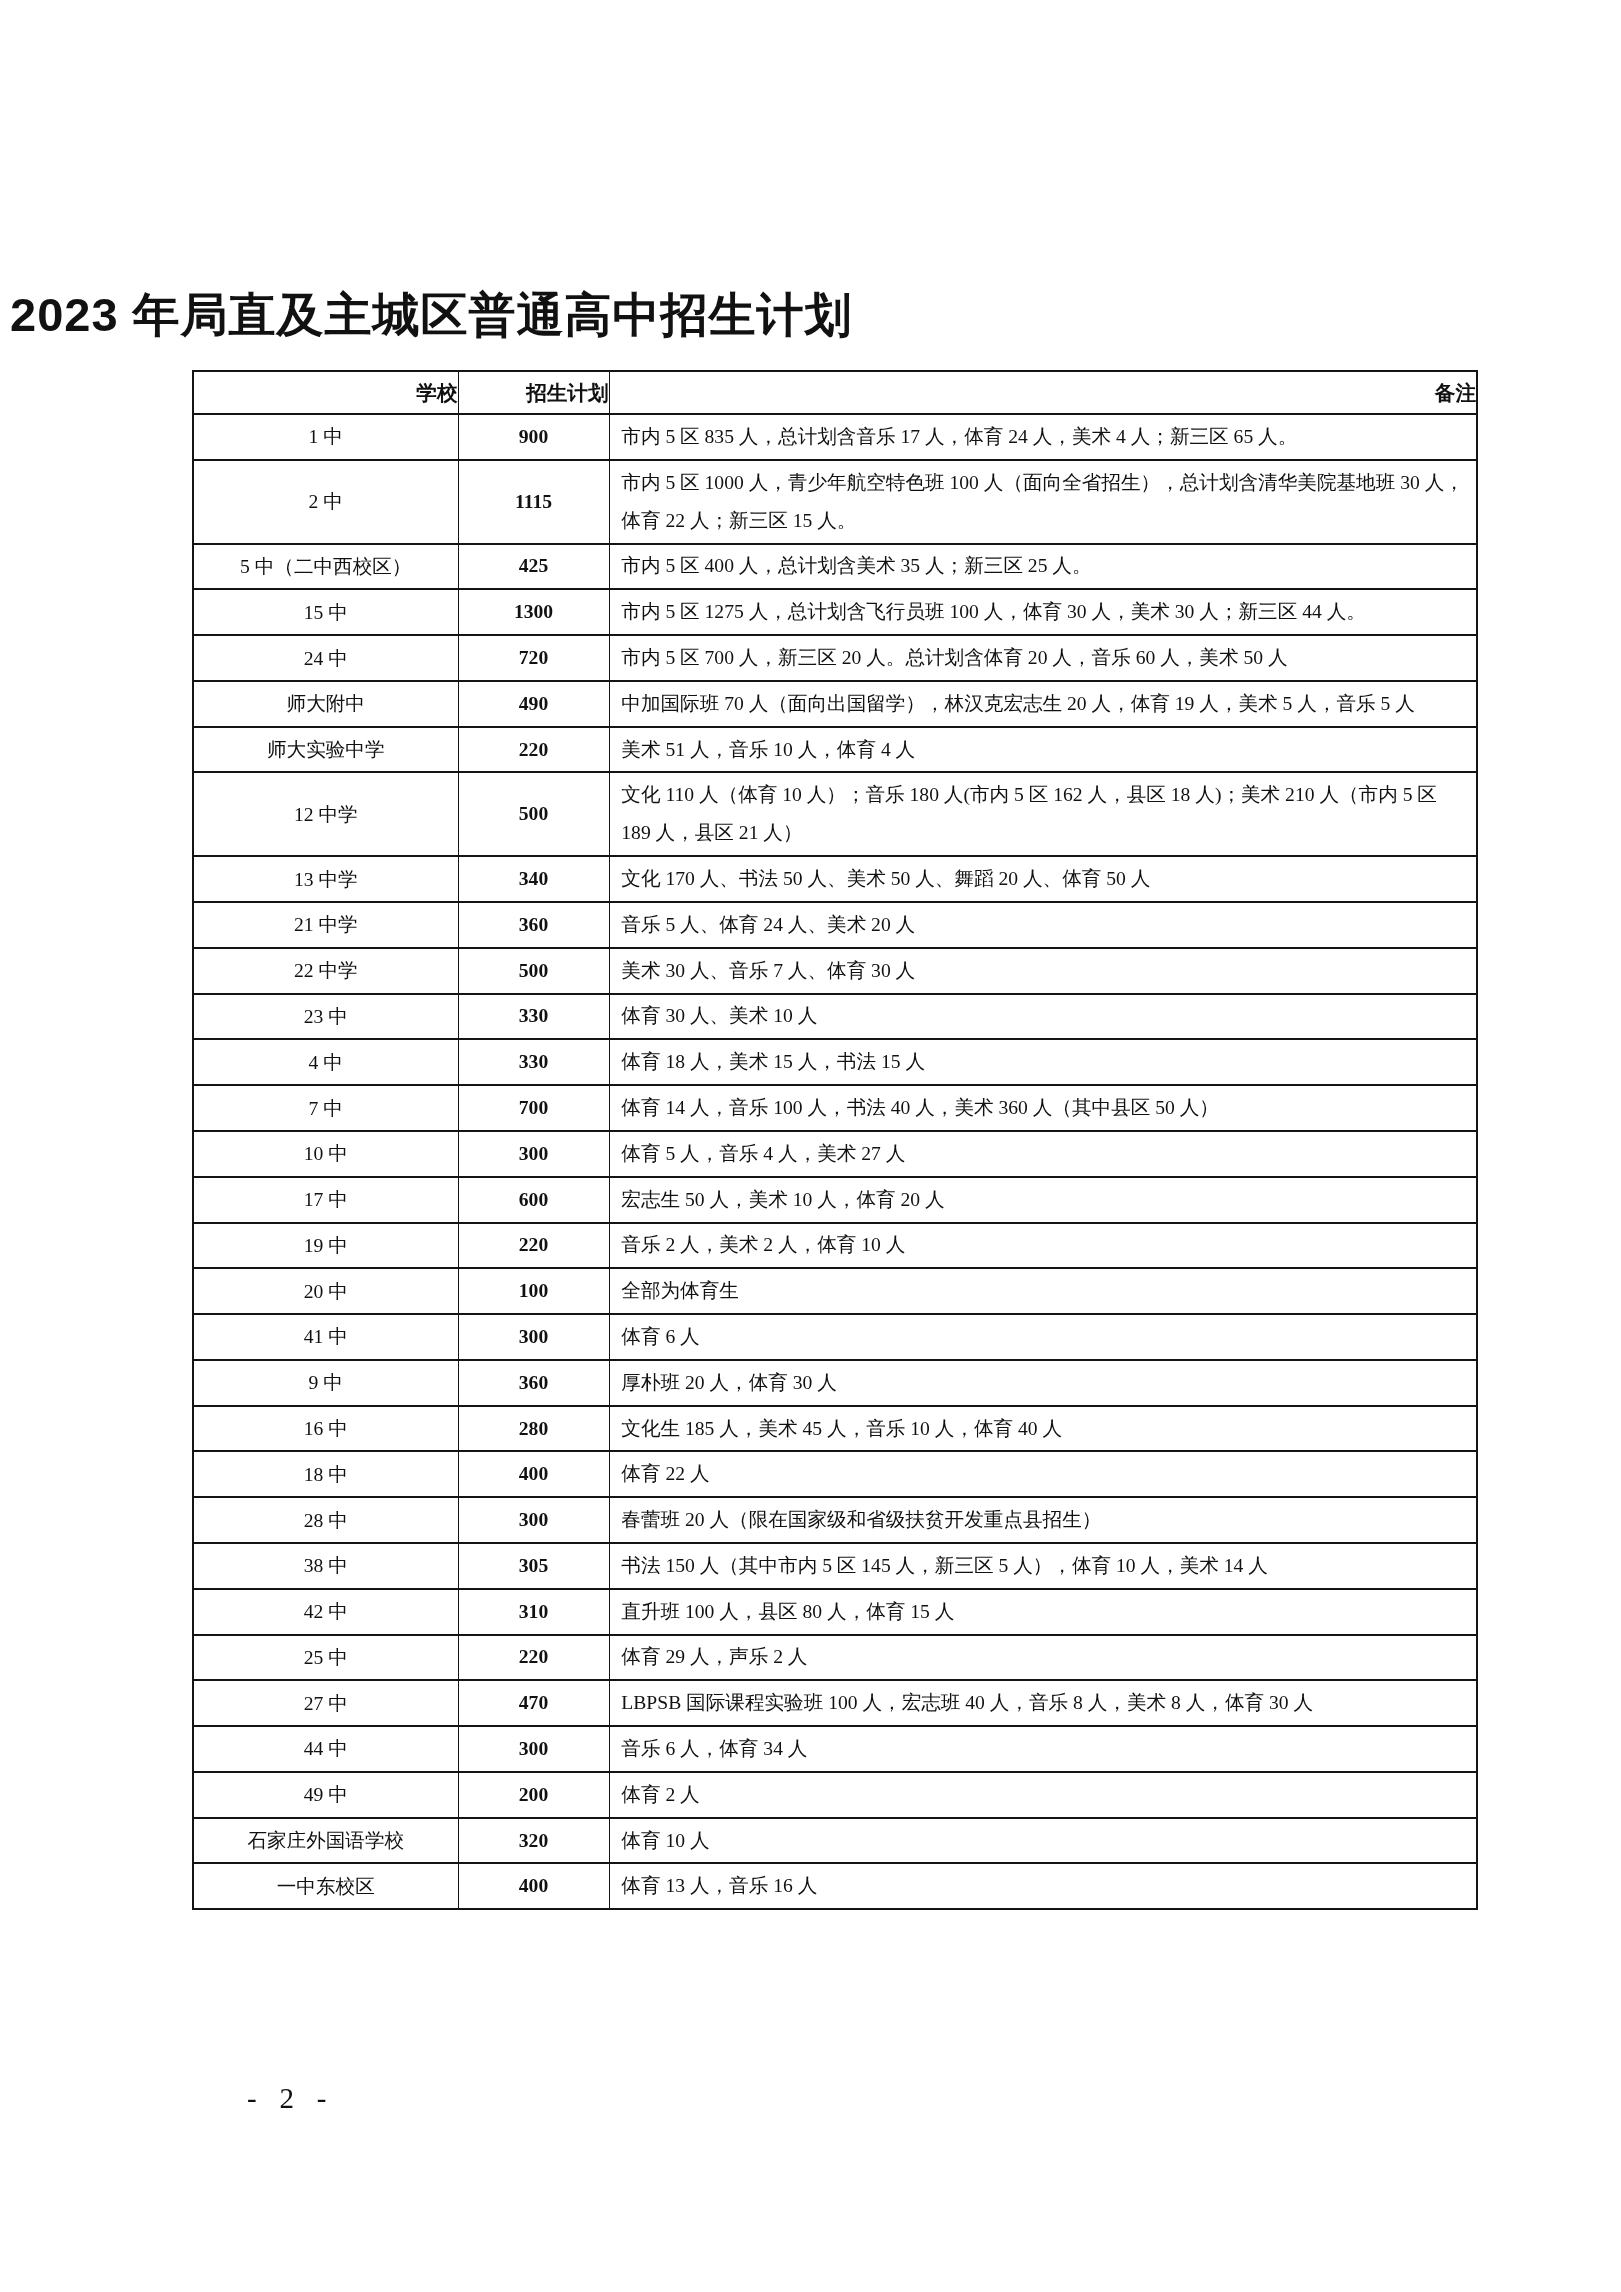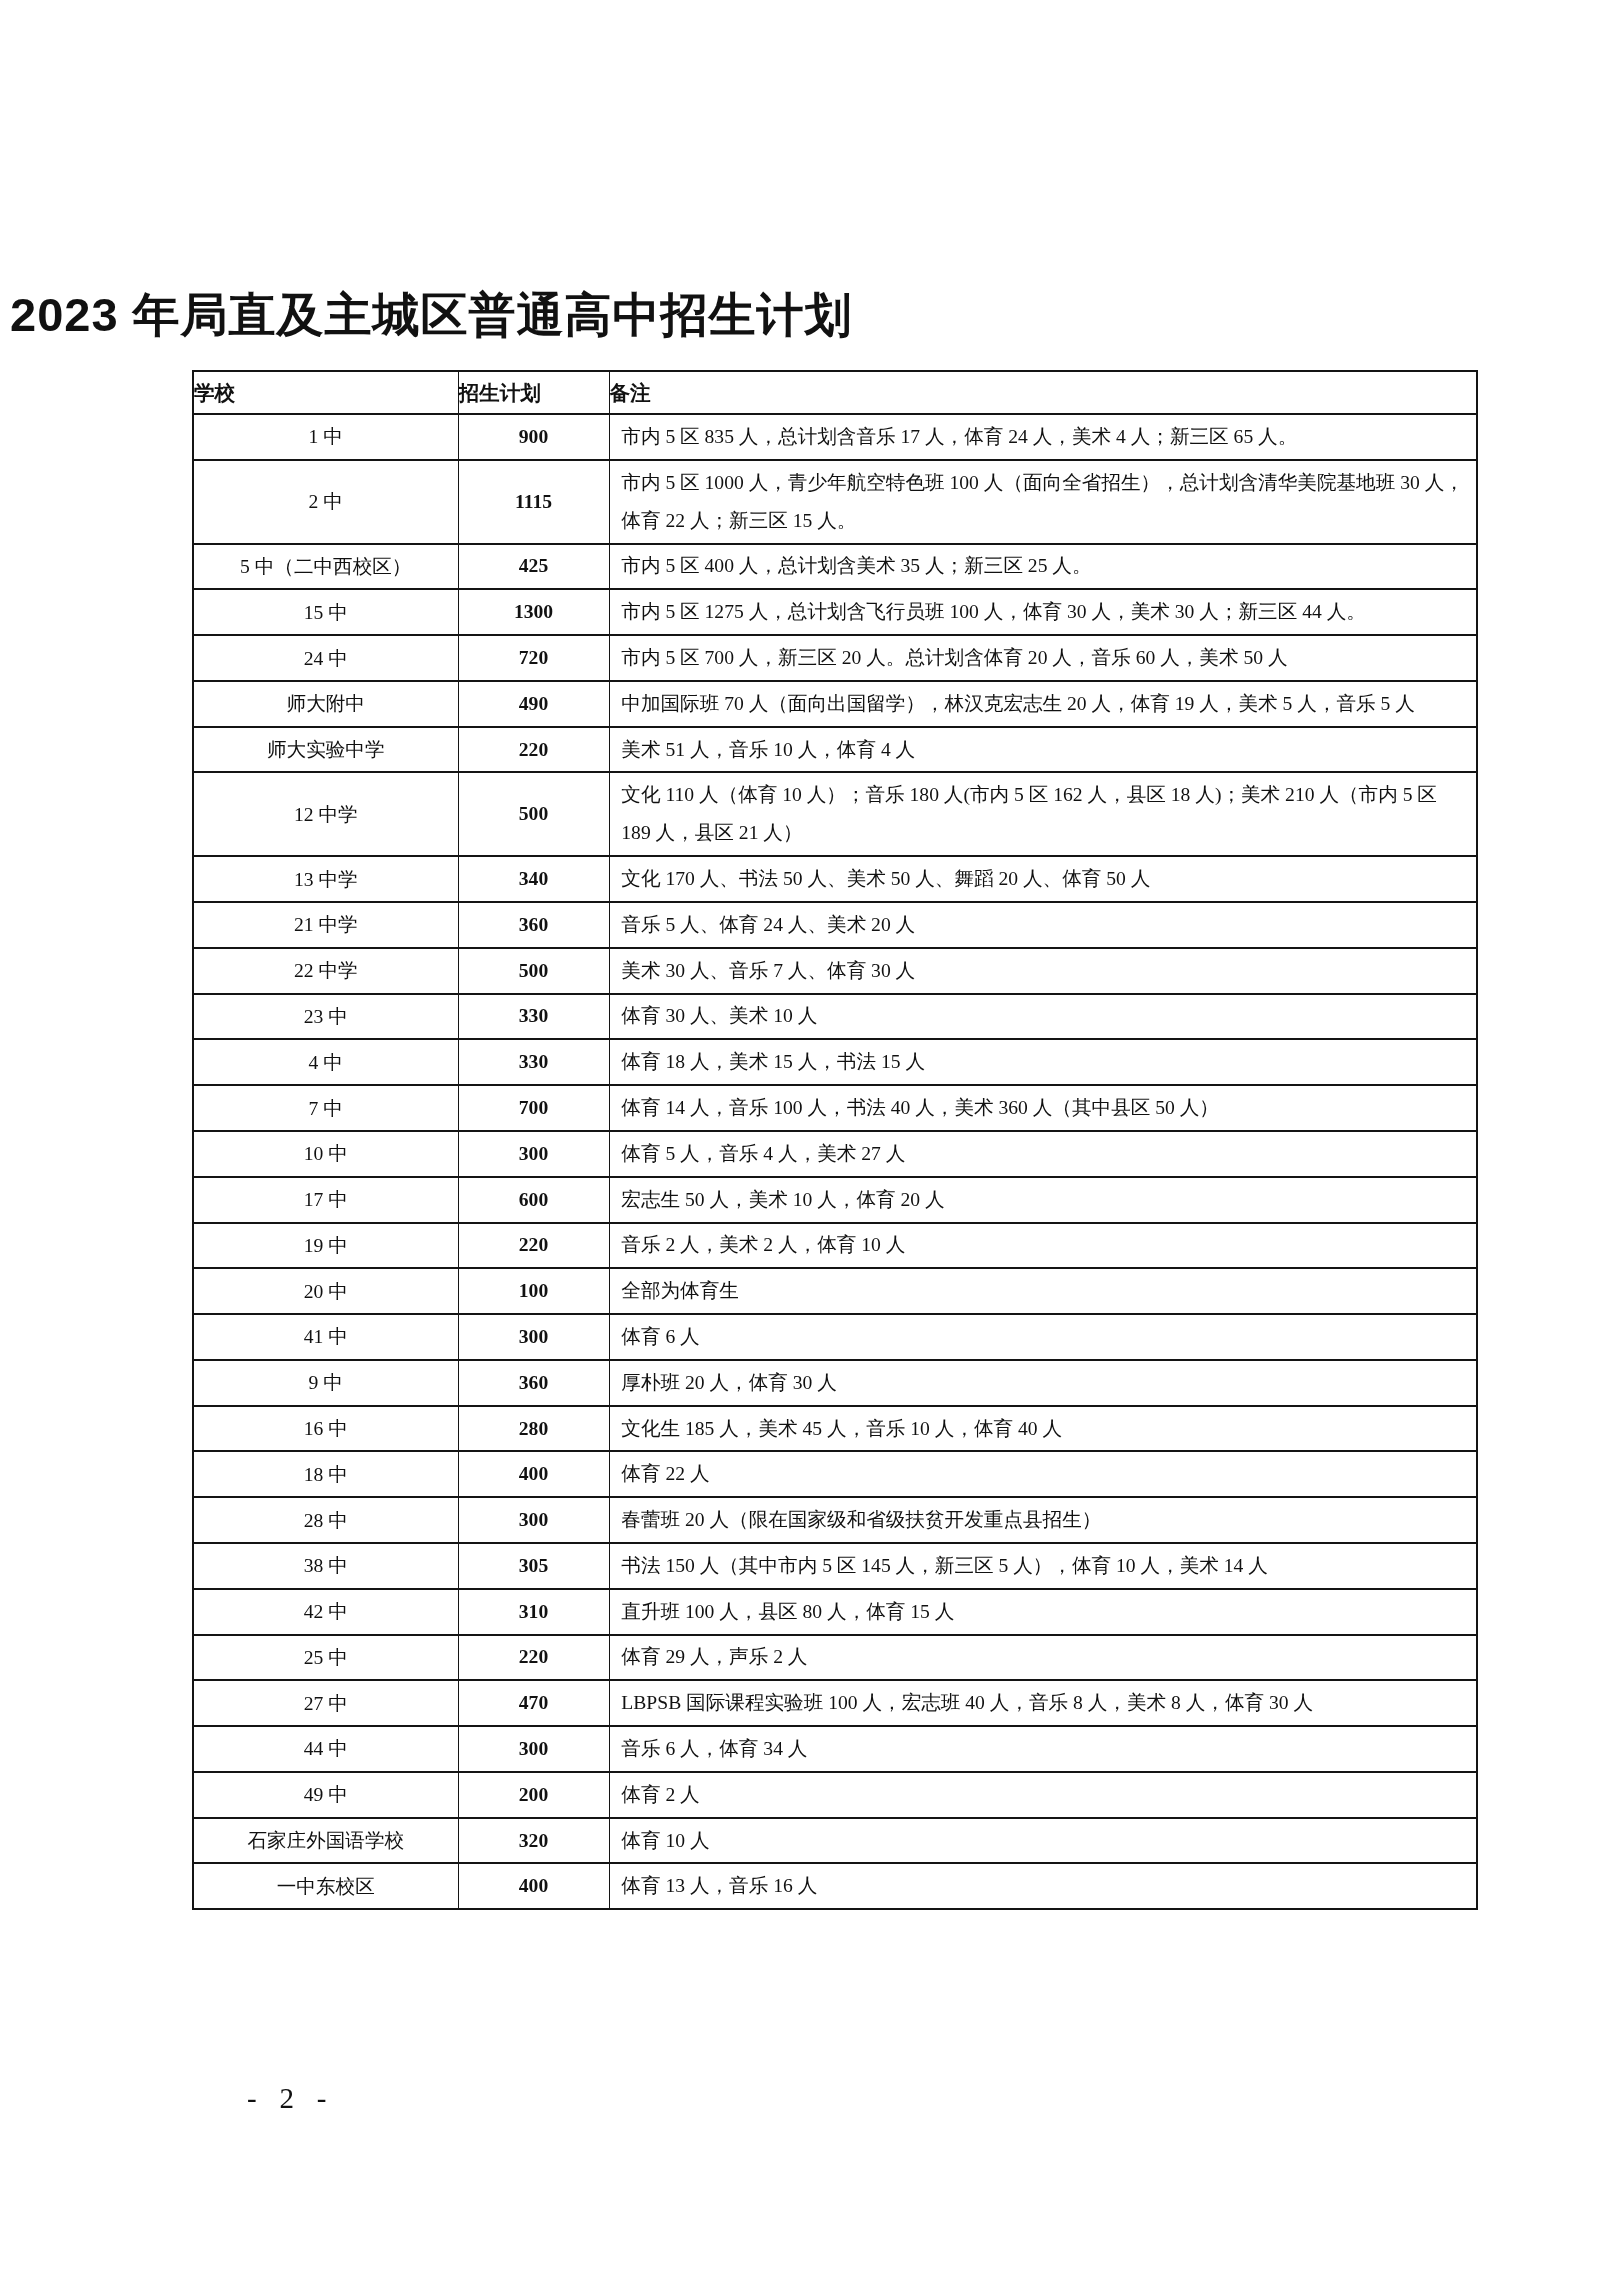--- a/index.html
+++ b/index.html
@@ -42,21 +42,21 @@
     border-right: 1px solid #141414;
     border-top: 2px solid #141414;
     border-bottom: 2px solid #141414;
     vertical-align: middle;
   }
   th {
     height: 43px;
     font-family: "Liberation Sans", "DejaVu Sans", sans-serif;
     font-weight: bold;
     font-size: 20.6px;
-    text-align: left;
+    text-align: right;
   }
   td { font-size: 19.6px; height: 45px; }
   td.school { text-align: center; padding: 2px 12px; }
   td.plan   { text-align: center; font-weight: bold; padding: 2px 20px; }
   td.note   { text-align: left; padding: 2.9px 11.8px; line-height: 38px; border-radius: 7px; }
   .page-number {
     position: absolute;
     left: 247px;
     top: 2082px;
     font-size: 29px;

